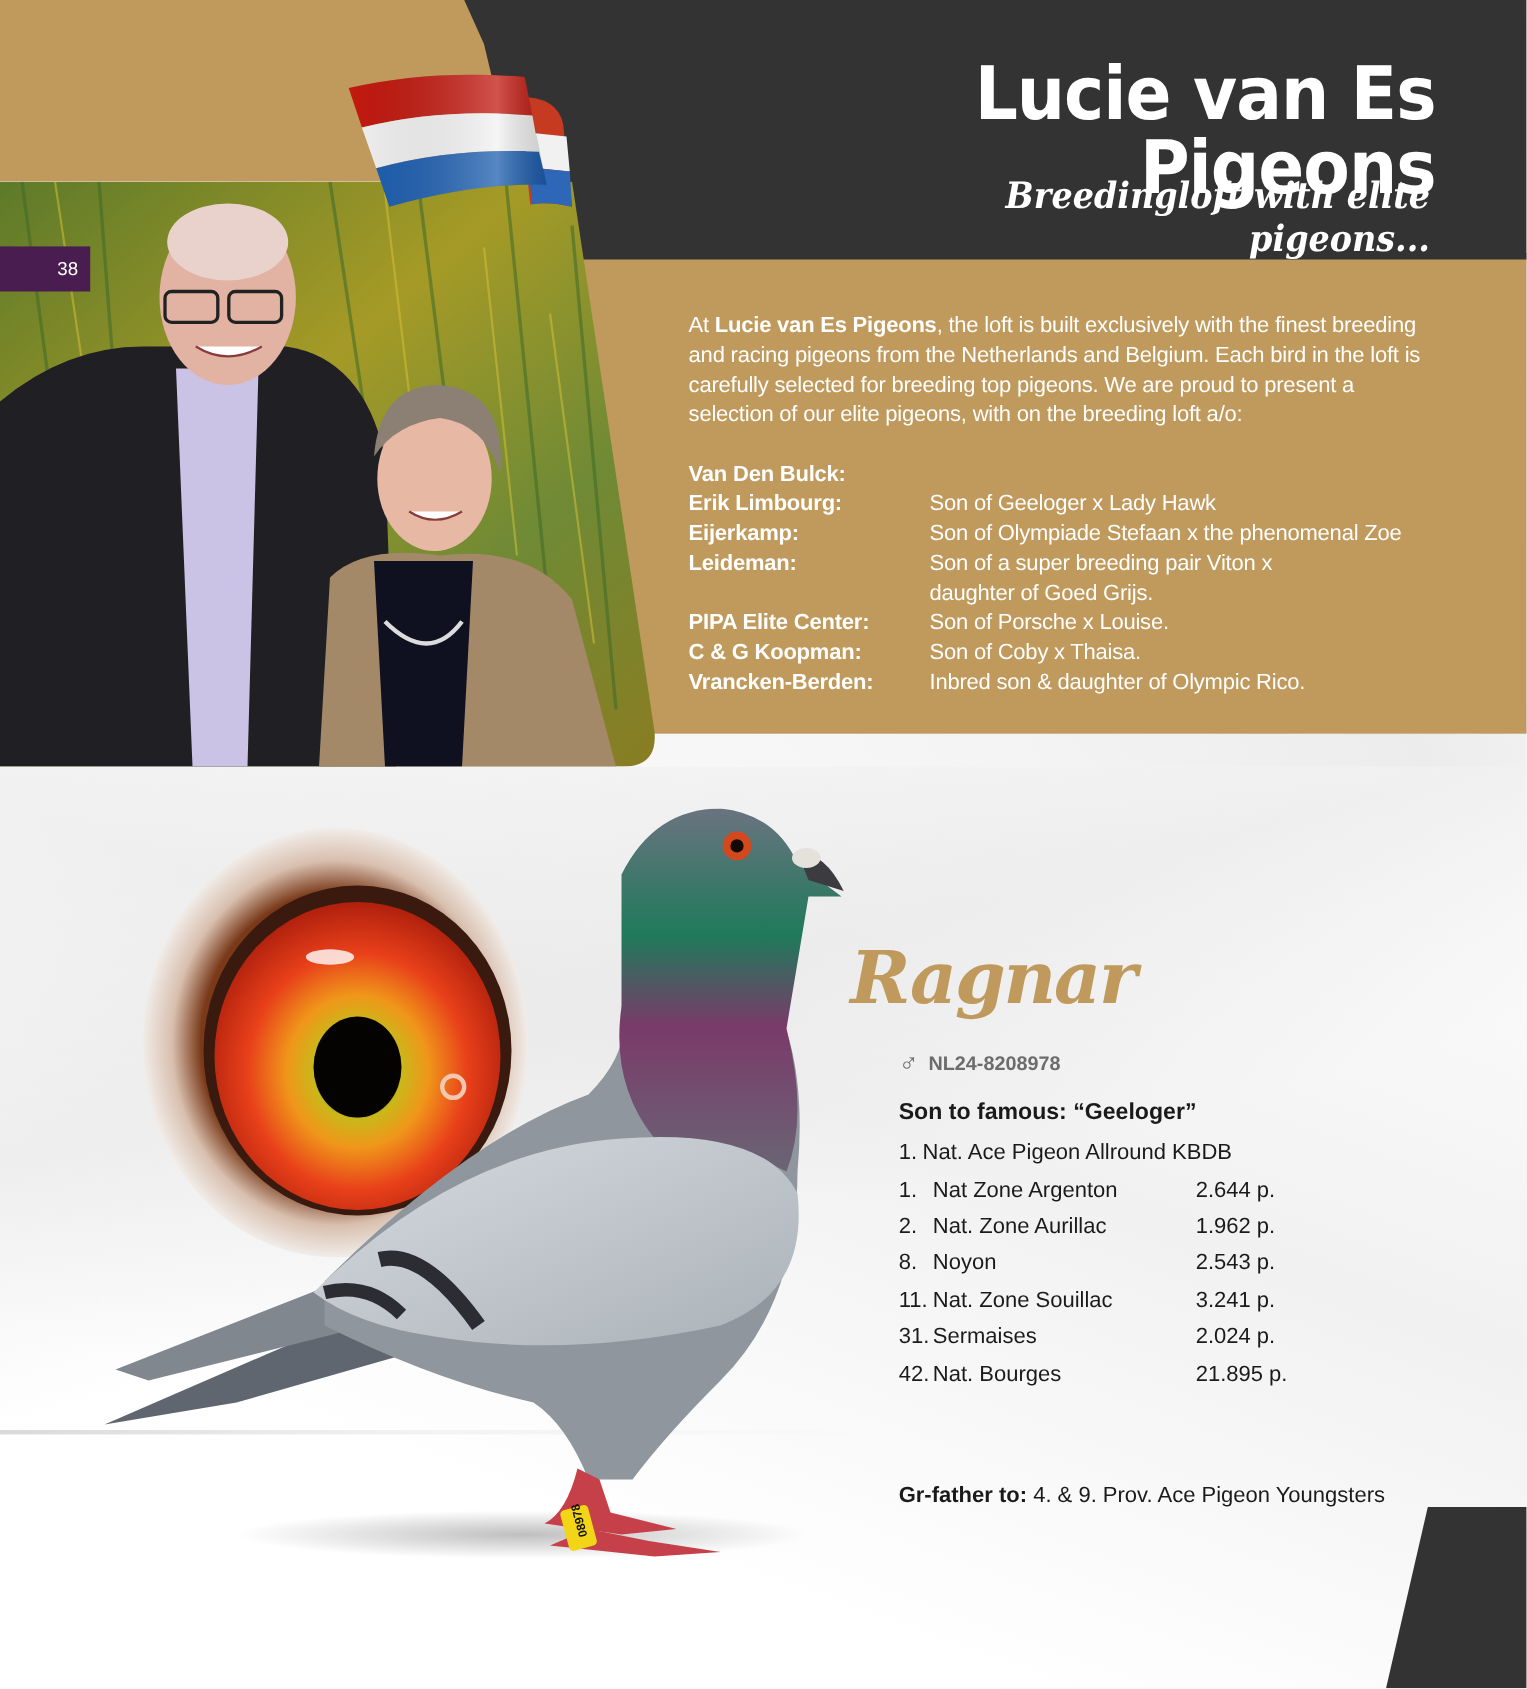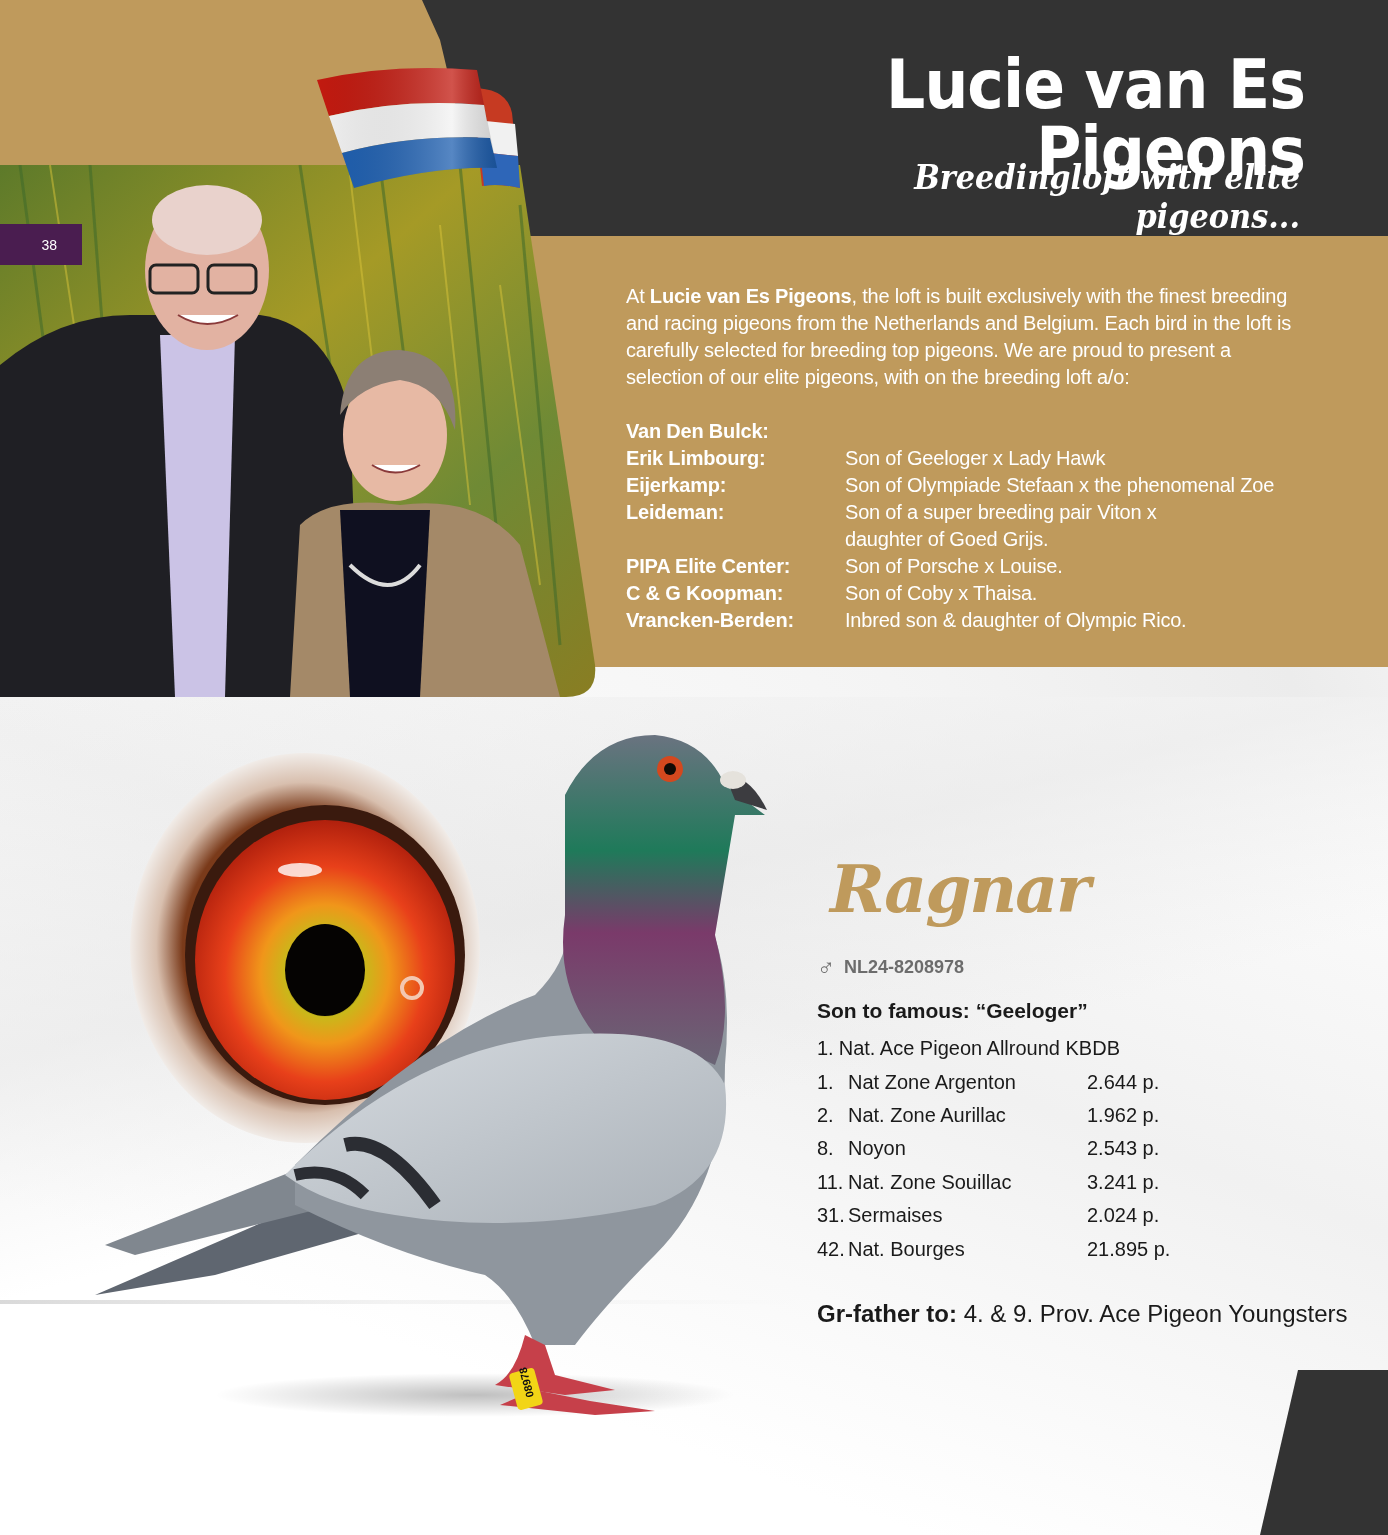--- a/index.html
+++ b/index.html
@@ -25,21 +25,21 @@
 
     
     .dark-header { position: absolute; left: 0; top: 0; width: 1388px; height: 237px; }
     .dark-header svg { position: absolute; left: 0; top: 0; }
 
     
     .photo { position: absolute; left: 0; top: 165px; width: 600px; height: 532px; overflow: hidden; }
     .photo svg { position: absolute; left: 0; top: 0; }
 
     .page-badge { position: absolute; left: 0; top: 224px; width: 82px; height: 41px; background: #4a1d50;
-      color: #ffffff; font-size: 14px; display: flex; align-items: center; justify-content: flex-end; padding-right: 25px; }
+      color: #ffffff; font-size: 17px; display: flex; align-items: center; justify-content: flex-end; padding-right: 11px; }
 
     
     .flag { position: absolute; left: 312px; top: 58px; width: 215px; height: 140px; }
 
     
     .title { position: absolute; left: 640px; top: 52px; width: 665px; text-align: right;
       color: #ffffff; font-weight: bold; font-size: 67px; letter-spacing: -1px; line-height: 1;
       font-family: "DejaVu Sans", sans-serif; transform: scaleX(0.92); transform-origin: right center; }
     .subtitle { position: absolute; left: 700px; top: 158px; width: 600px; text-align: right;
       color: #ffffff; font-style: italic; font-weight: bold; font-size: 33px;
@@ -54,32 +54,32 @@
       font-size: 20px; line-height: 27px; letter-spacing: -0.2px; }
     .loft-row { display: flex; }
     .loft-name { width: 219px; font-weight: bold; flex-shrink: 0; }
     .loft-desc { flex: 1; }
 
     
     .eye { position: absolute; left: 130px; top: 750px; width: 350px; height: 395px; }
     .pigeon { position: absolute; left: 95px; top: 735px; width: 680px; height: 690px; }
 
     
-    .pigeon-name { position: absolute; left: 830px; top: 850px; color: #bf9a5c;
+    .pigeon-name { position: absolute; left: 773px; top: 850px; color: #bf9a5c;
       font-family: "DejaVu Serif", serif; font-style: italic; font-weight: bold; font-size: 66px; letter-spacing: -2px; }
     .ring { position: absolute; left: 817px; top: 955px; color: #6c6c6c; font-weight: bold; font-size: 18px;
       display: flex; align-items: center; gap: 9px; }
     .ring .male { font-size: 24px; font-weight: bold; color: #6c6c6c; line-height: 1; }
     .heading { position: absolute; left: 817px; top: 999px; color: #1a1a1a; font-weight: bold; font-size: 21px; }
     .results { position: absolute; left: 817px; top: 1032px; width: 380px; color: #1a1a1a; font-size: 20px; }
     .result-row { display: flex; height: 33.4px; align-items: center; }
     .result-rank { width: 31px; }
     .result-name { flex: 1; }
     .result-points { width: 110px; text-align: left; }
-    .grandfather { position: absolute; left: 817px; top: 1300px; color: #1a1a1a; font-size: 24px; }
+    .grandfather { position: absolute; left: 817px; top: 1348px; color: #1a1a1a; font-size: 20px; }
     .grandfather b { font-weight: bold; }
 
     .dark-corner { position: absolute; left: 1260px; top: 1370px; width: 128px; height: 165px; }
   </style>
 </head>
 <body>
 
 <div class="page">
   <div class="lower-bg"></div>
   <div class="floor-line"></div>

